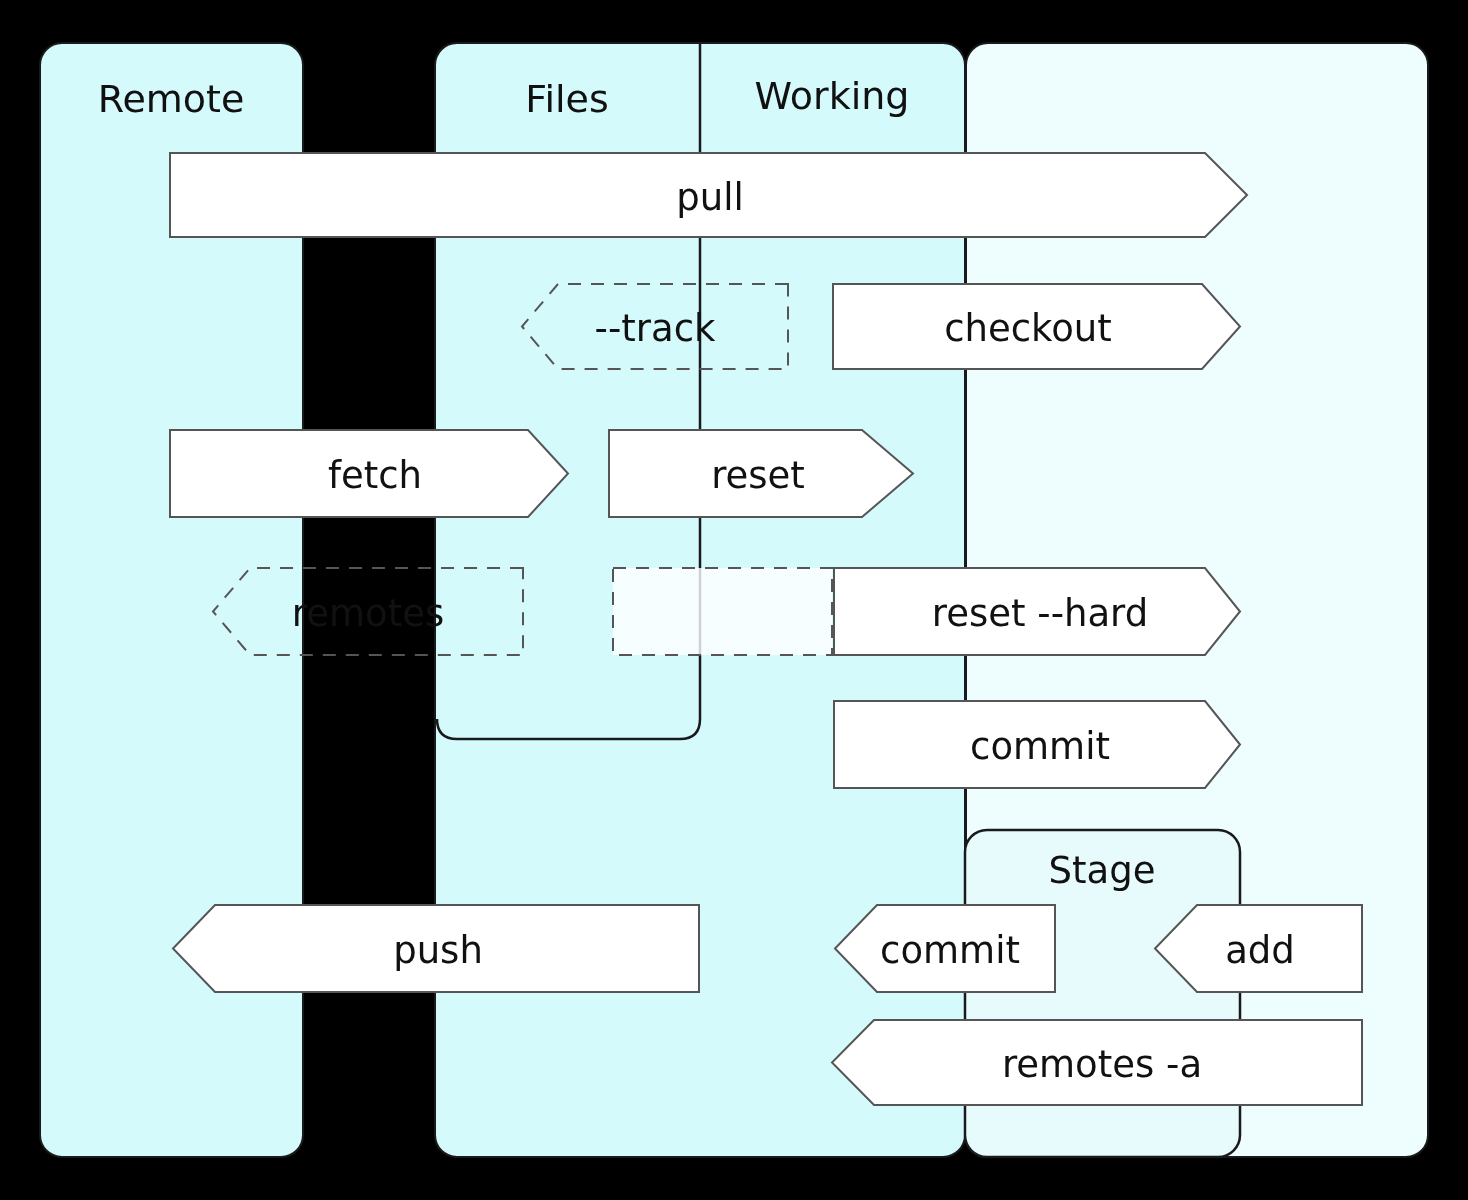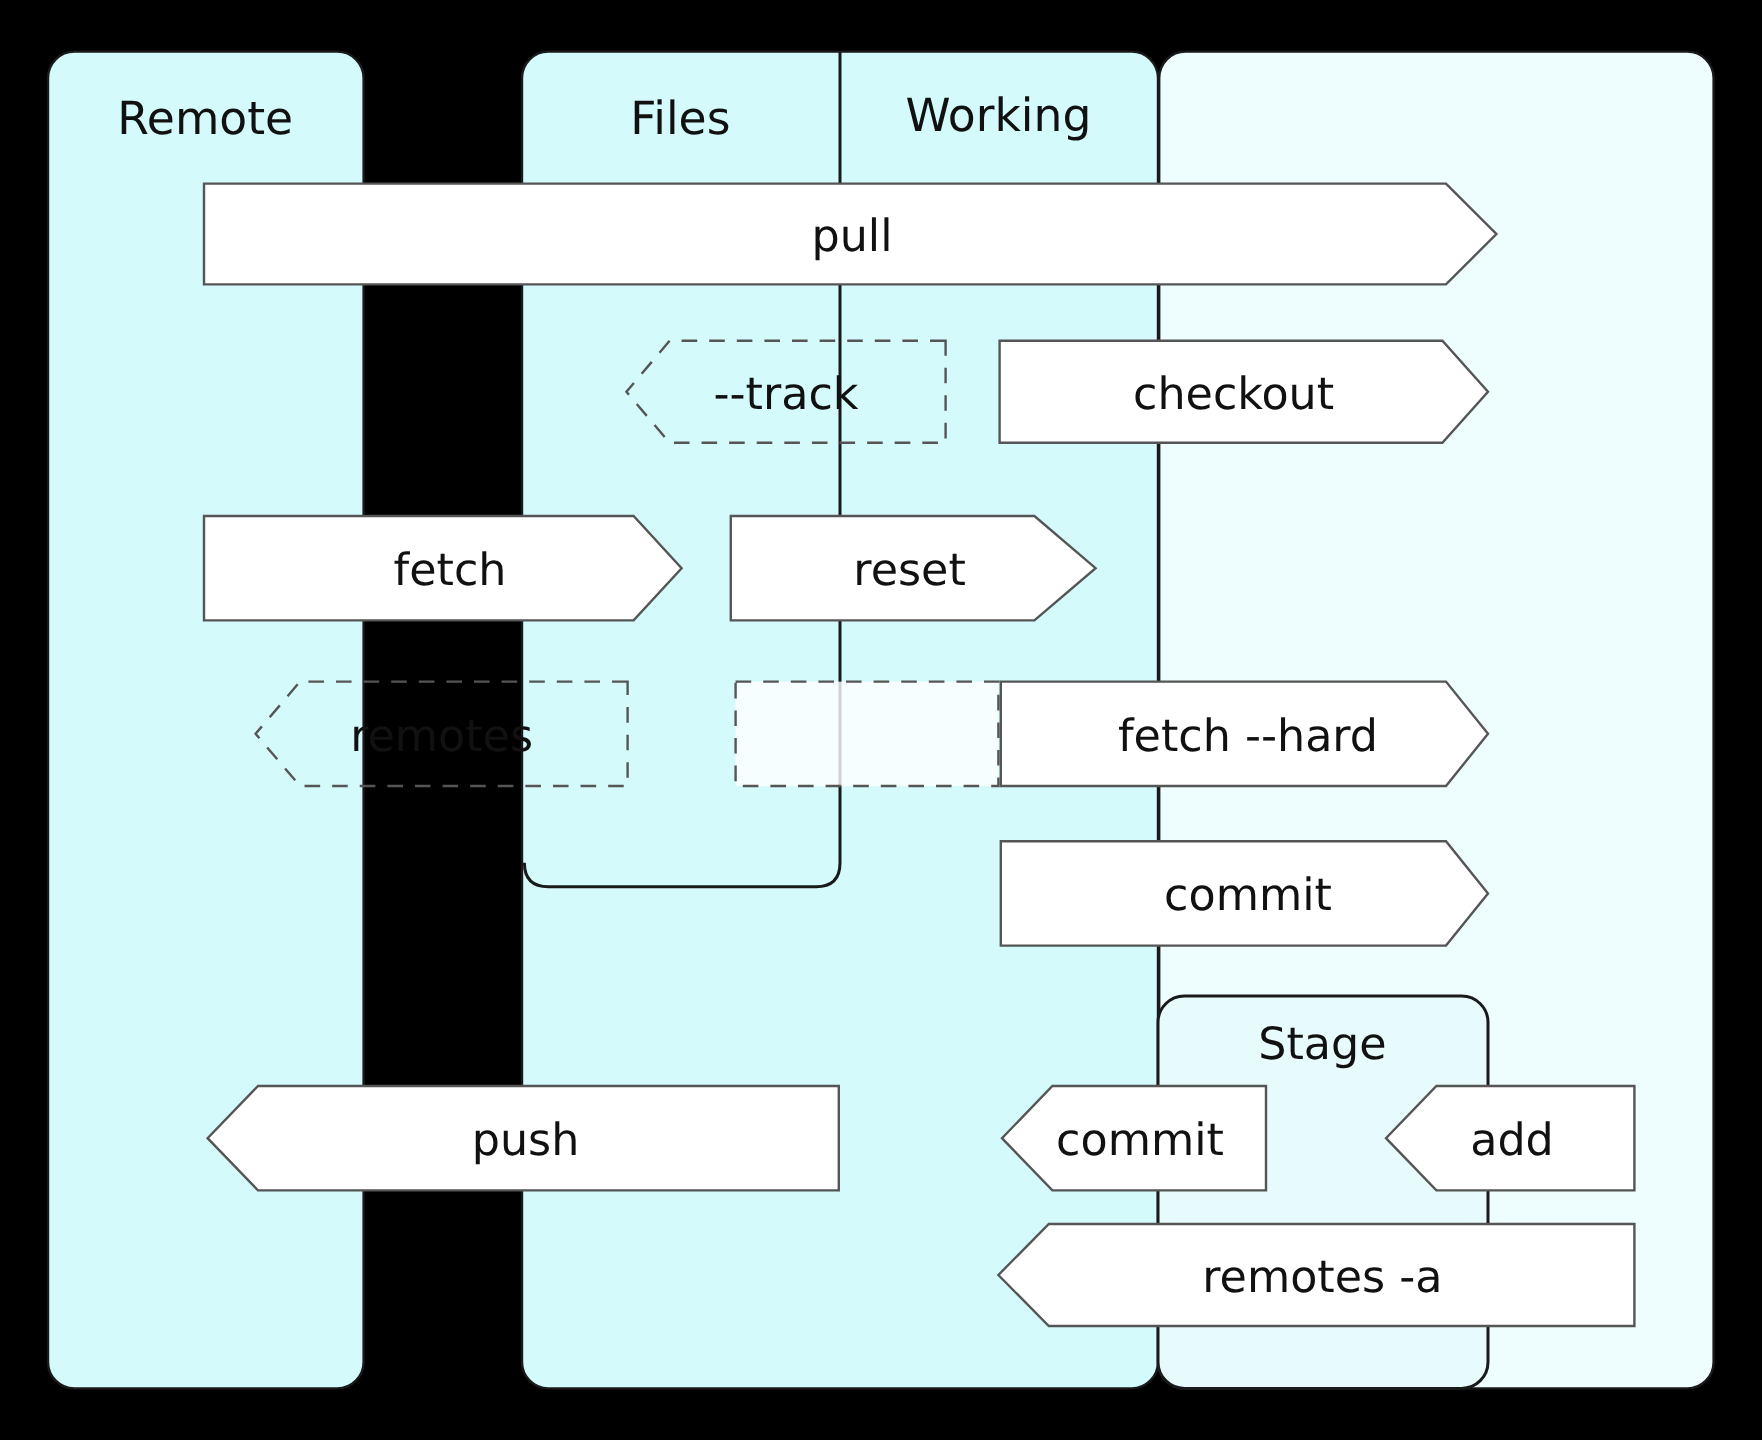--- a/index.html
+++ b/index.html
@@ -62,20 +62,20 @@
   <div class="lbl title" style="left:832px;top:96px">Working</div>
 
   <div class="lbl" style="left:1102px;top:870px">Stage</div>
 
   <div class="lbl" style="left:710px;top:197px">pull</div>
   <div class="lbl" style="left:655px;top:328px">--track</div>
   <div class="lbl" style="left:1028px;top:328px">checkout</div>
   <div class="lbl" style="left:375px;top:475px">fetch</div>
   <div class="lbl" style="left:758px;top:475px">reset</div>
   <div class="lbl" style="left:368px;top:613px">remotes</div>
-  <div class="lbl" style="left:1040px;top:613px">fetch --hard</div>
+  <div class="lbl" style="left:1040px;top:613px">reset --hard</div>
   <div class="lbl" style="left:1040px;top:746px">commit</div>
   <div class="lbl" style="left:438px;top:950px">push</div>
   <div class="lbl" style="left:950px;top:950px">commit</div>
   <div class="lbl" style="left:1260px;top:950px">add</div>
   <div class="lbl" style="left:1102px;top:1064px">remotes -a</div>
 
 </div>
 
 </body></html>

